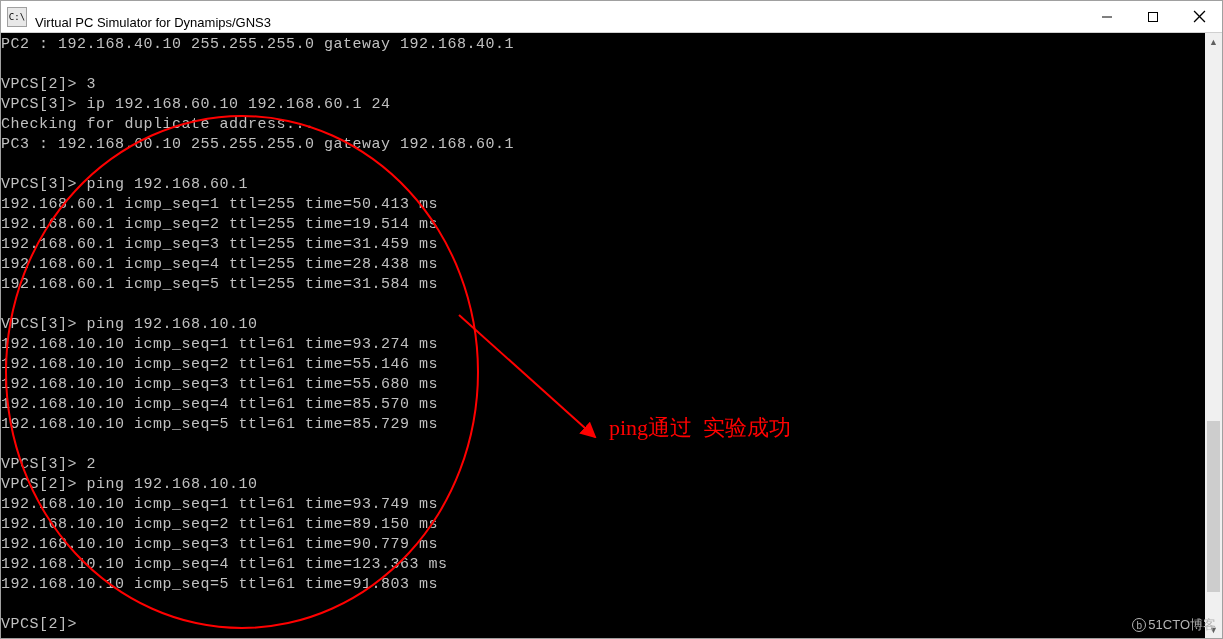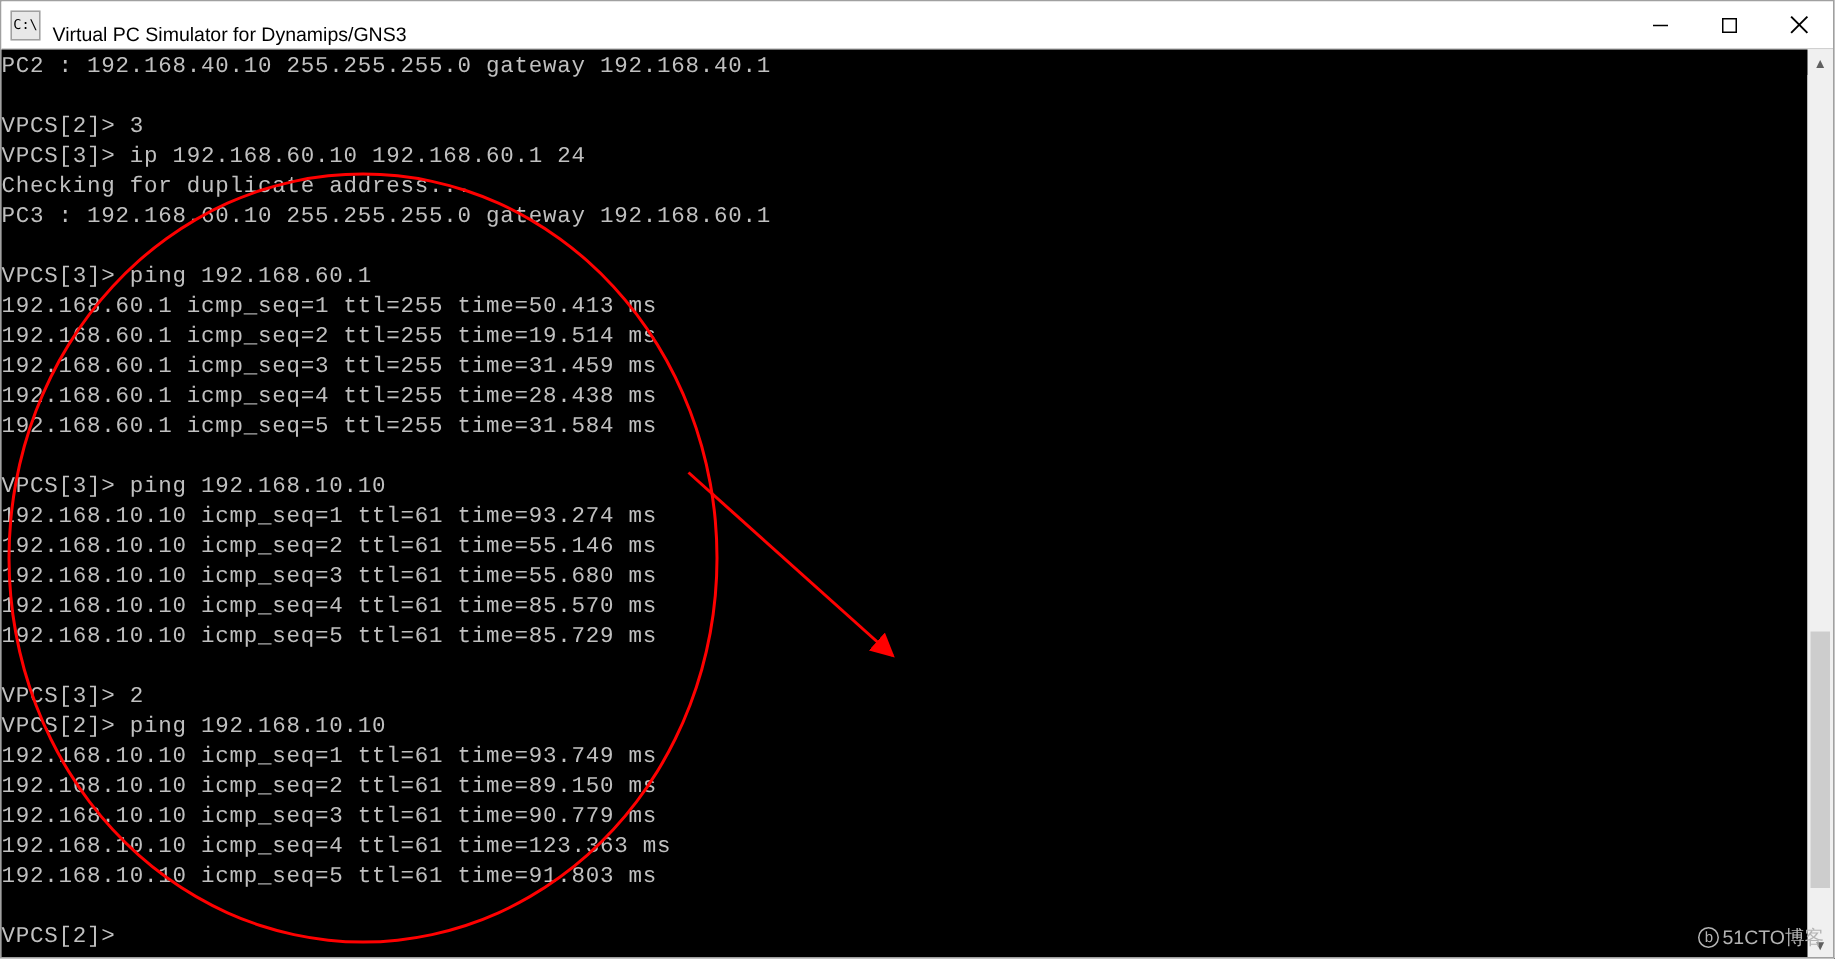--- a/index.html
+++ b/index.html
@@ -234,20 +234,21 @@
 
     <svg class="annotation-arrow" viewBox="0 0 160 140">
       <defs>
         <marker id="arrowhead" markerWidth="8" markerHeight="8" refX="7" refY="4" orient="auto">
           <polygon points="0 0, 8 4, 0 8" fill="#ff0000"></polygon>
         </marker>
       </defs>
       <line x1="4" y1="4" x2="140" y2="126" stroke="#ff0000" stroke-width="2" marker-end="url(#arrowhead)"></line>
     </svg>
 
+    <div class="annotation-label">ping通过  实验成功</div>
 
     <div class="watermark">
       <span class="watermark-icon">b</span>
       <span>51CTO博客</span>
     </div>
   </div>
 
 </div>
 
 </body></html>

